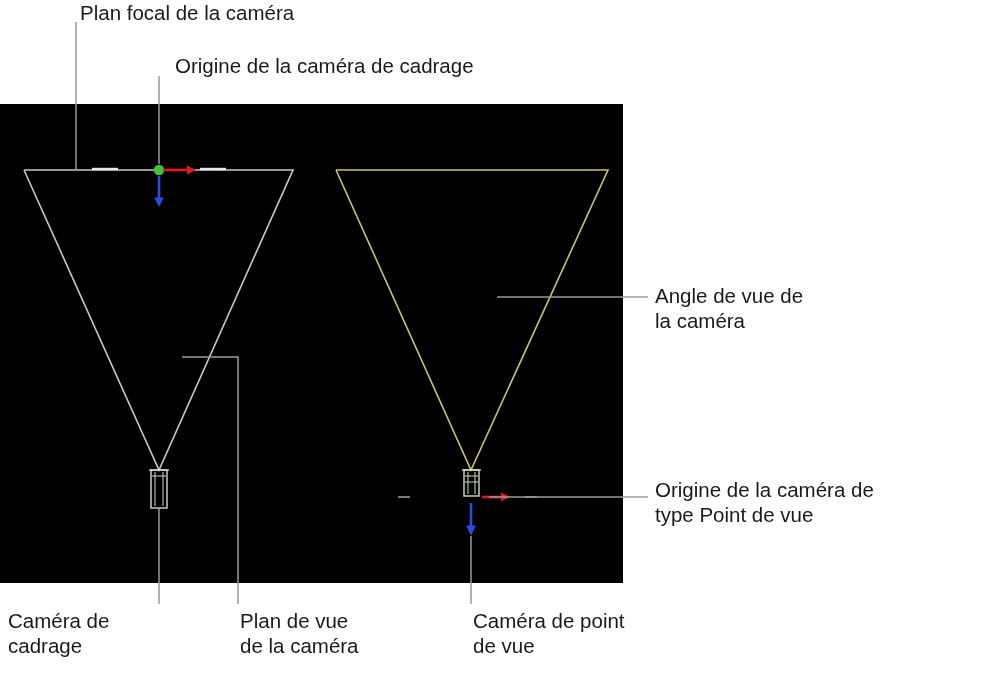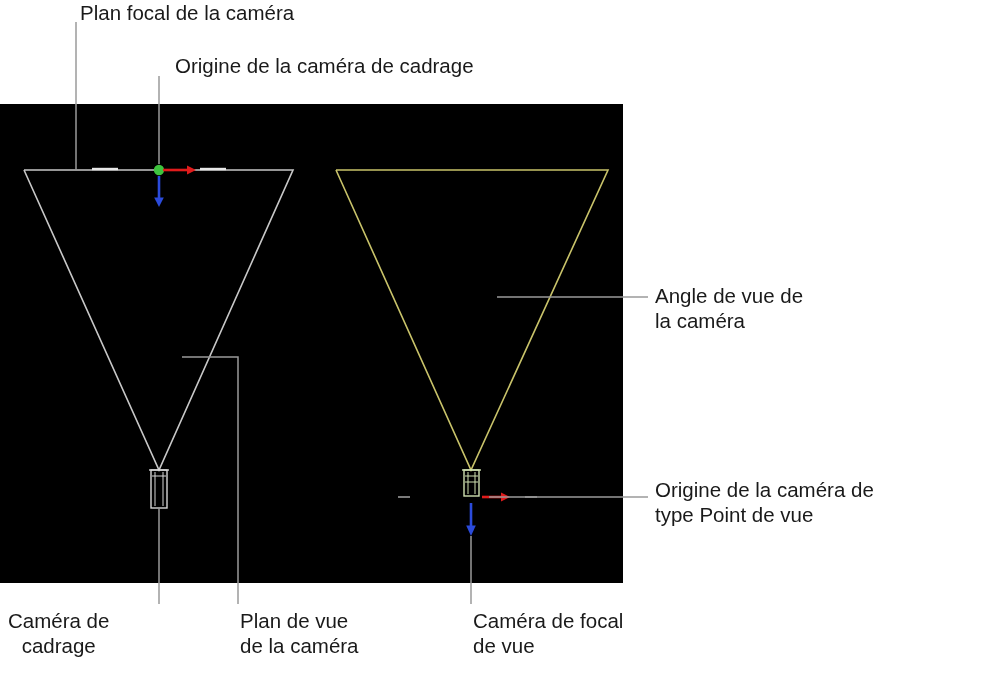--- a/index.html
+++ b/index.html
@@ -39,21 +39,21 @@
     position: absolute;
     color: #1a1a1a;
     font-size: 20.5px;
     line-height: 25px;
     white-space: pre;
   }
   .lbl-1 { left: 80px;  top: 0px; }
   .lbl-2 { left: 175px; top: 53px; }
   .lbl-3 { left: 655px; top: 283px; }
   .lbl-4 { left: 655px; top: 477px; }
-  .lbl-5 { left: 8px;   top: 608px; text-align: center; }
+  .lbl-5 { left: 8px;   top: 608px; }
   .lbl-6 { left: 240px; top: 608px; }
   .lbl-7 { left: 473px; top: 608px; }
 </style>
 </head>
 <body>
 
 <div id="stage">
 
   <div class="black-panel"></div>
 
@@ -125,16 +125,16 @@
   <div class="lbl lbl-1">Plan focal de la caméra</div>
   <div class="lbl lbl-2">Origine de la caméra de cadrage</div>
   <div class="lbl lbl-4">Origine de la caméra de
 type Point de vue</div>
   <div class="lbl lbl-3">Angle de vue de
 la caméra</div>
   <div class="lbl lbl-5">Caméra de
 cadrage</div>
   <div class="lbl lbl-6">Plan de vue
 de la caméra</div>
-  <div class="lbl lbl-7">Caméra de focal
+  <div class="lbl lbl-7">Caméra de point
 de vue</div>
 
 </div>
 
 </body></html>

